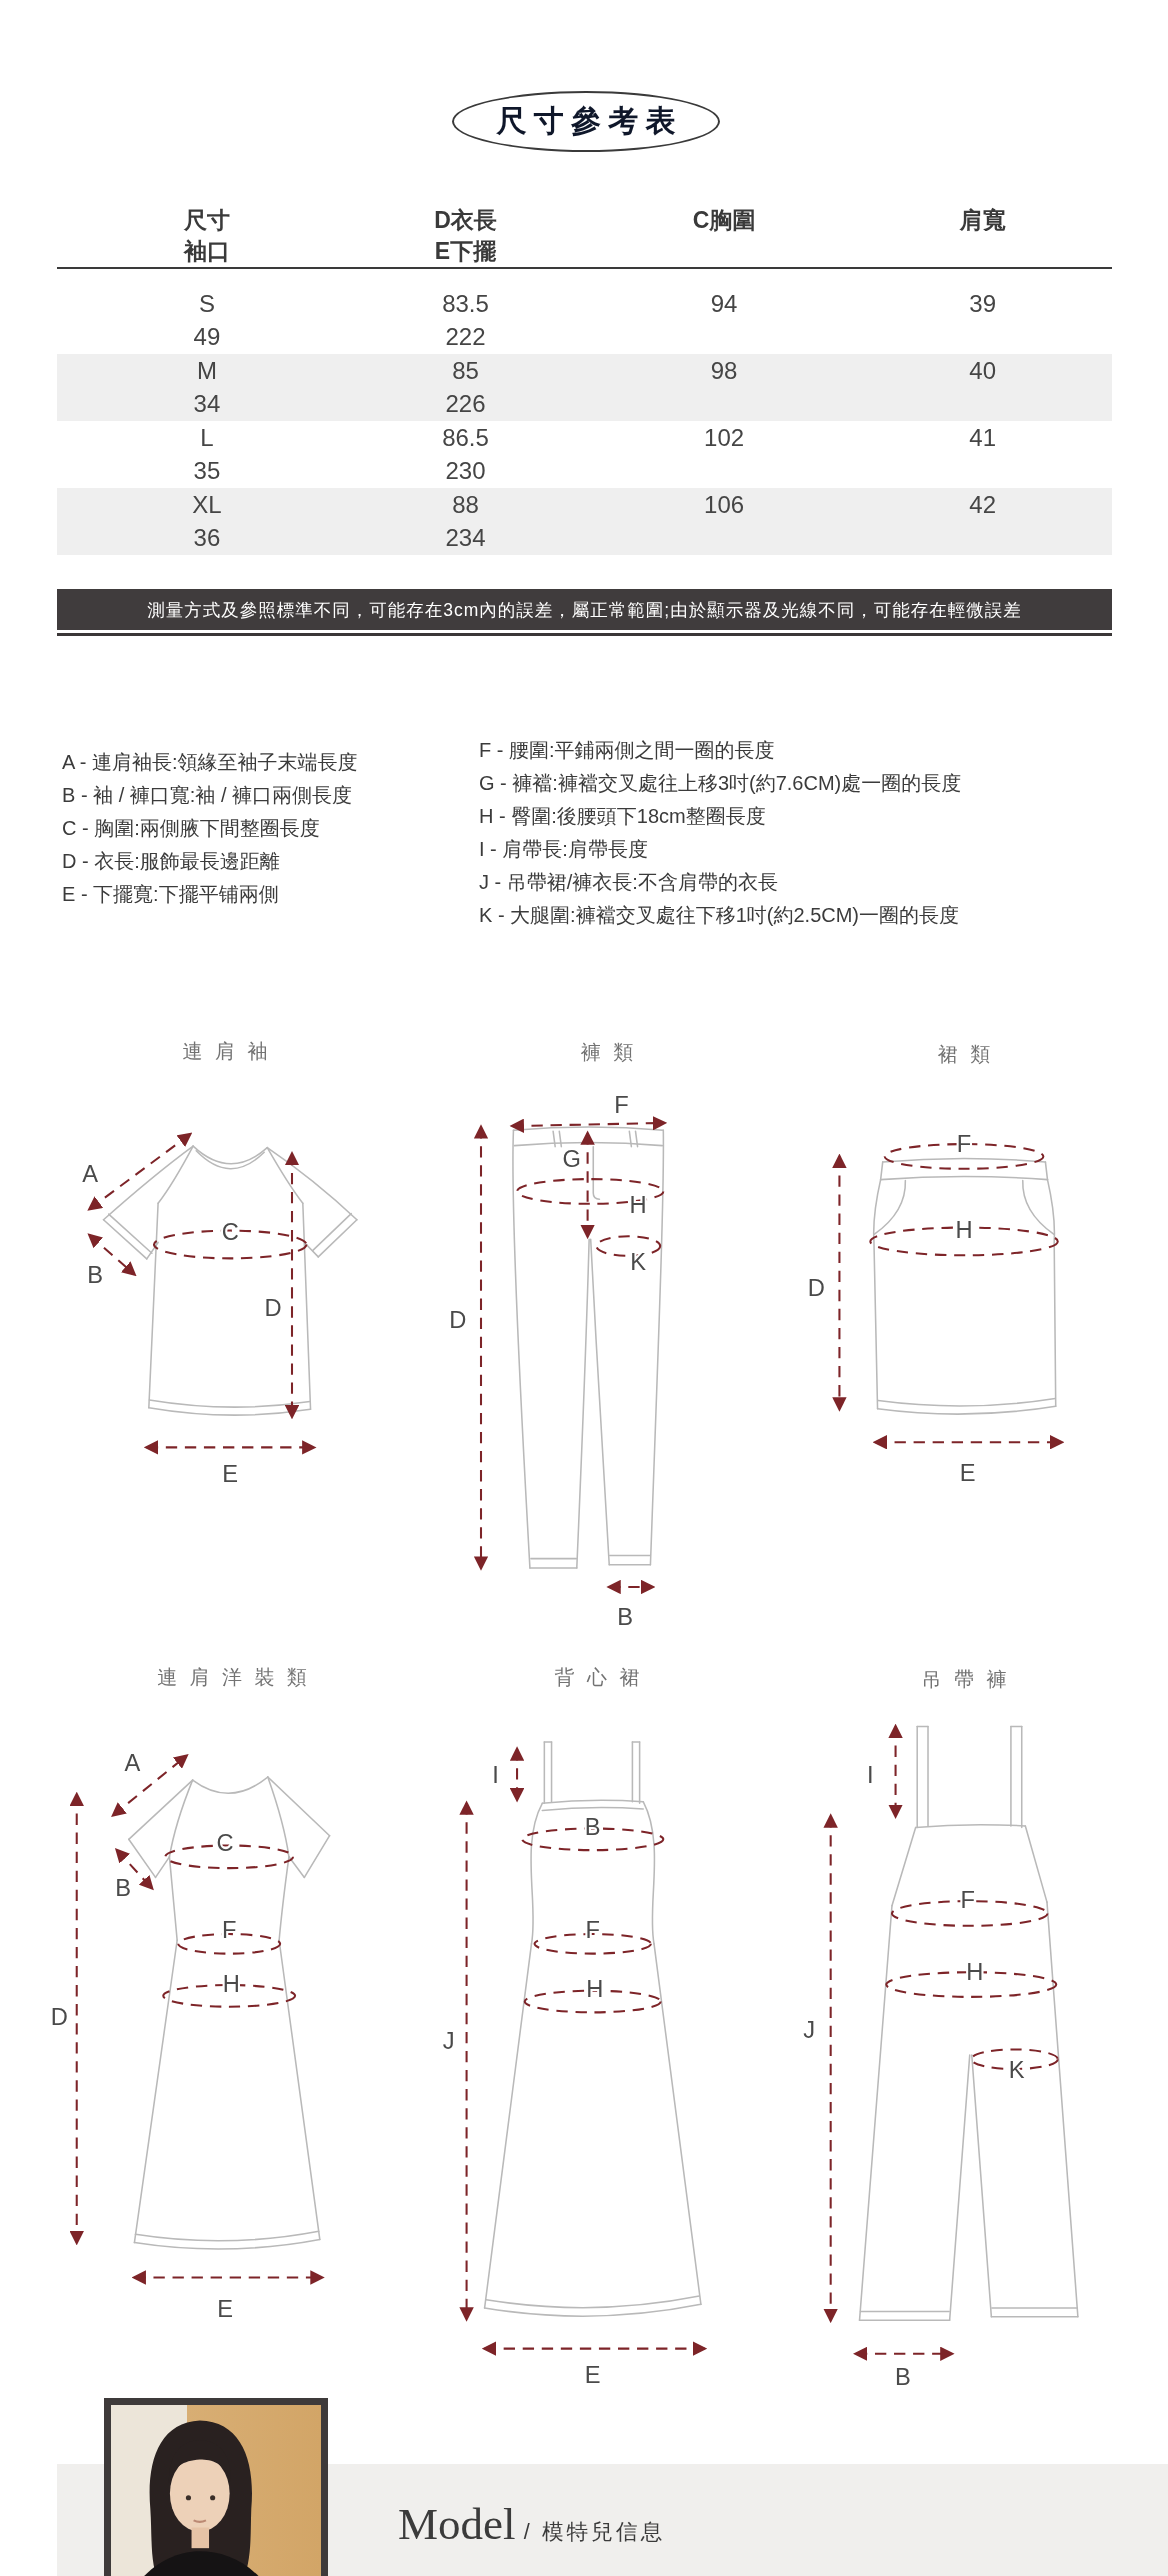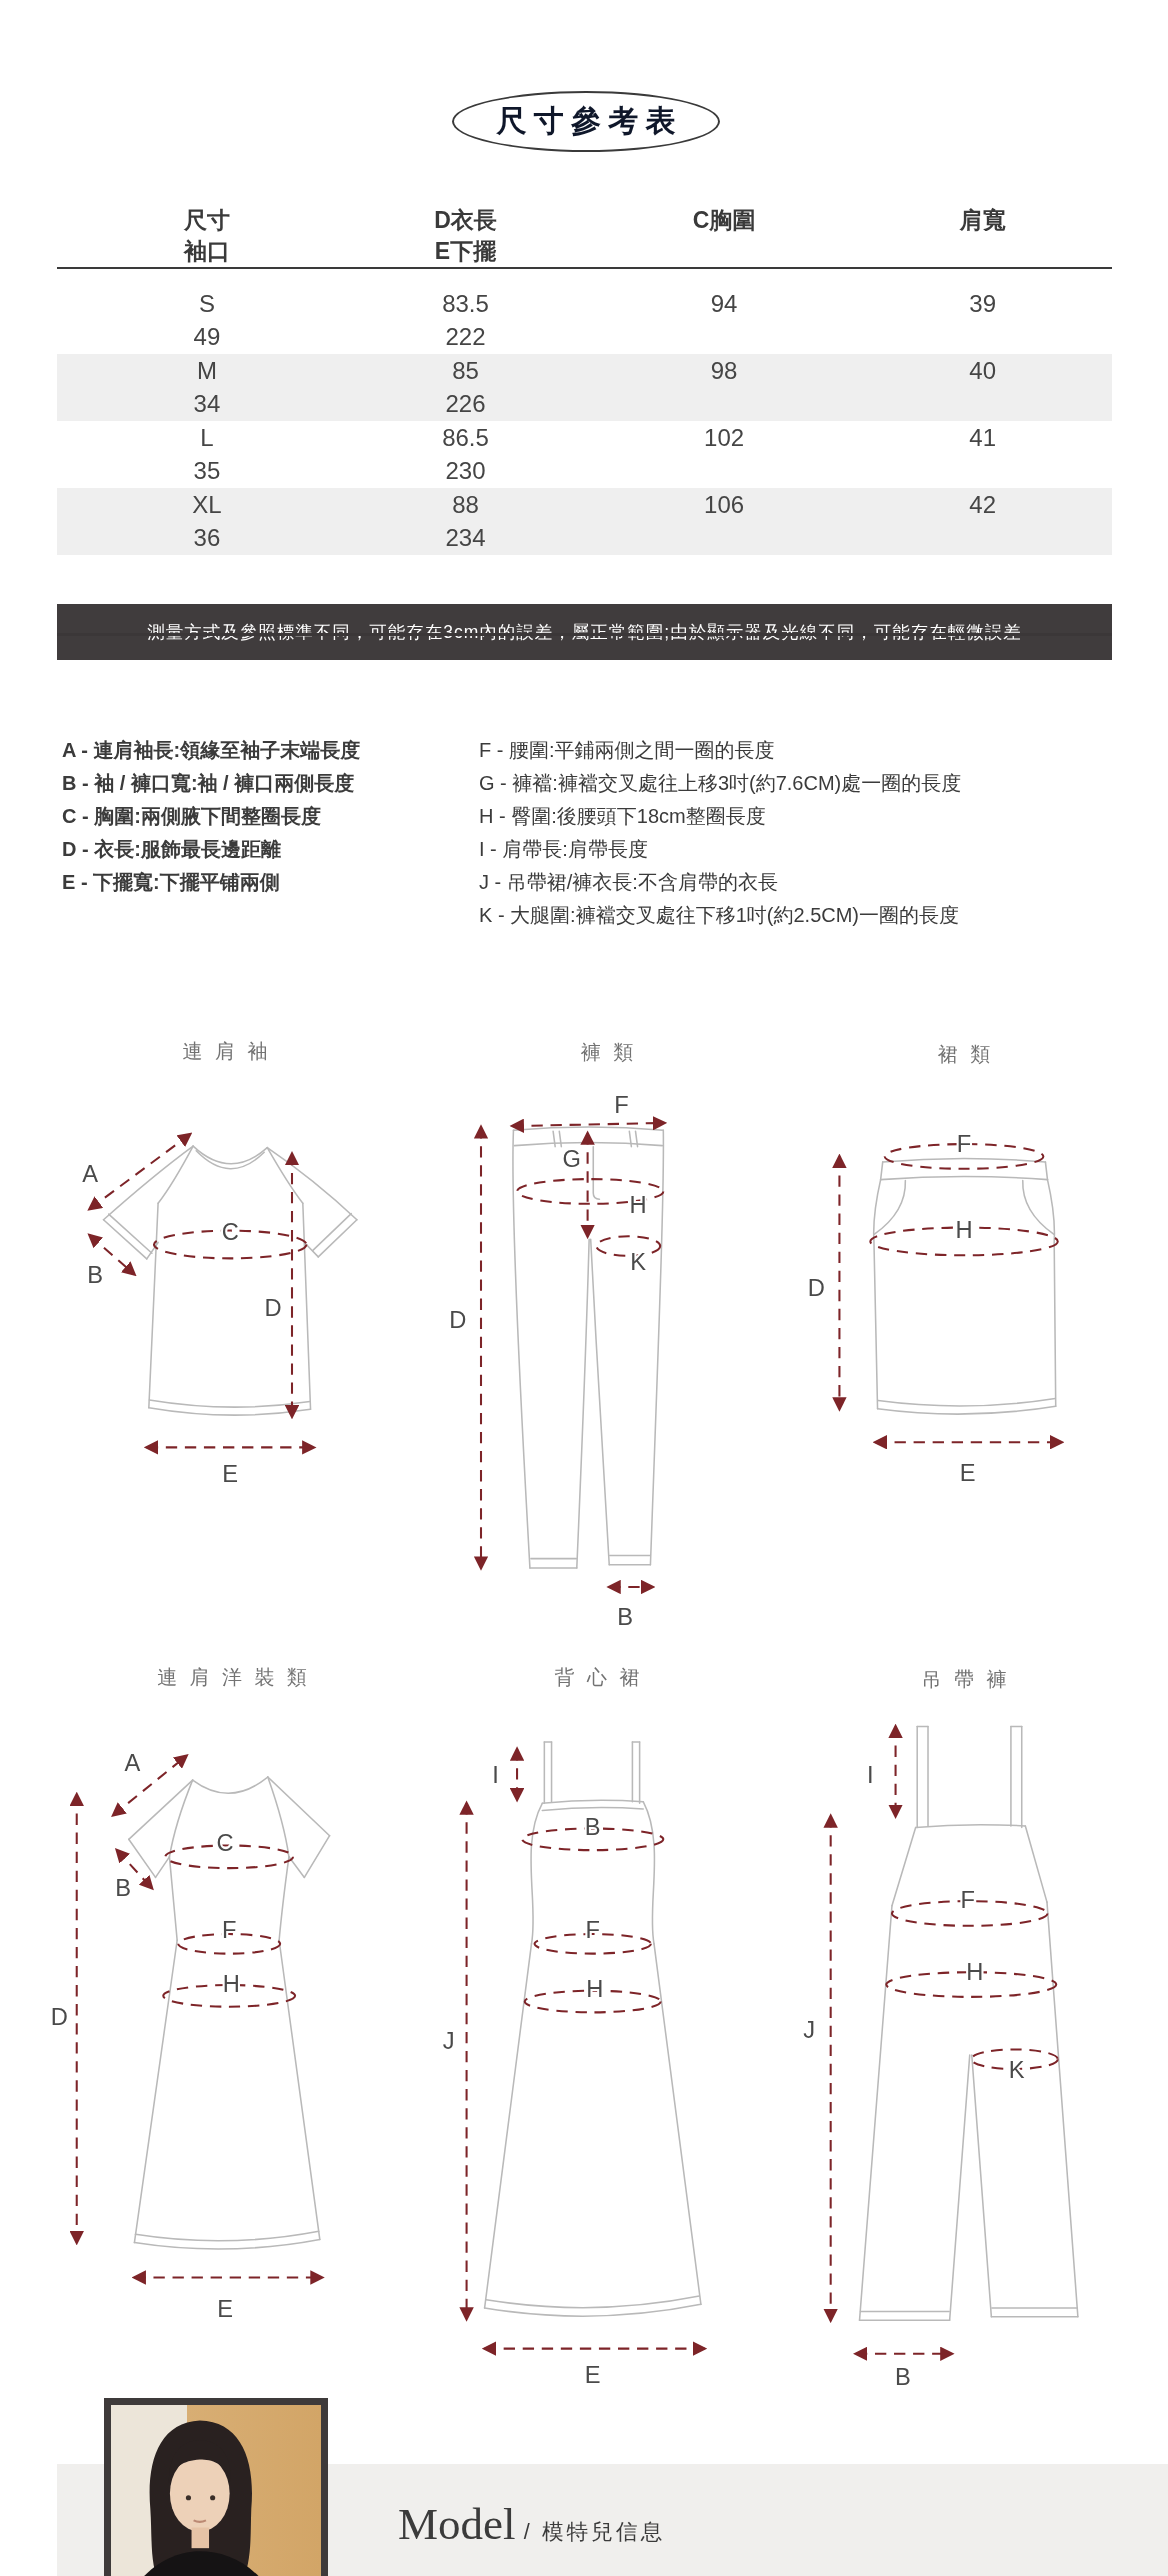--- a/index.html
+++ b/index.html
@@ -15,29 +15,29 @@
   .size-table{position:absolute;left:57px;top:205px;width:1055px;}
   .st-grid{display:grid;grid-template-columns:repeat(4,1fr);text-align:center;align-items:center;
     padding-left:20.6px;box-sizing:border-box;}
   .st-header{height:62px;font-size:23px;font-weight:600;color:#3a3a3a;}
   .st-rule{height:1.5px;background:#3a3a3a;}
   .st-body{padding-top:18.5px;}
   .st-row{height:67px;font-size:24px;color:#454545;}
   .st-row.stripe{background:#efefef;}
 
   
-  .notice{position:absolute;left:57px;top:604px;width:1055px;height:56px;background:#403c3d;
+  .notice{position:absolute;left:57px;top:589px;width:1055px;height:41px;background:#403c3d;
     color:#ffffff;display:flex;align-items:center;justify-content:center;font-size:17.5px;letter-spacing:1px;}
   .notice-rule{position:absolute;left:57px;top:633px;width:1055px;height:3.1px;background:#3b3738;}
 
   
   .legend{position:absolute;left:62px;top:734px;width:1051px;font-size:20px;color:#3b3b3b;}
   .legend ul{list-style:none;margin:0;padding:0;}
   .legend li{height:33px;line-height:33px;white-space:nowrap;}
-  .legend-left{position:absolute;left:0;top:0;width:412px;font-weight:bold;}
+  .legend-left{position:absolute;left:0;top:12px;width:412px;}
   .legend-right{position:absolute;left:417px;top:0;width:634px;}
 
   
   .diagram-title{position:absolute;transform:translate(-50%,-50%);font-size:20px;font-weight:500;
     letter-spacing:12.4px;padding-left:12.4px;white-space:nowrap;color:#737373;}
 
   
   .diagrams-svg{position:absolute;left:0;top:1030px;width:1168px;height:1391px;}
   .outline{fill:none;stroke:#b9b9b9;stroke-width:3;stroke-linecap:round;stroke-linejoin:round;}
   .dash{fill:none;stroke:#7d2428;stroke-width:4;stroke-dasharray:22 15;}

